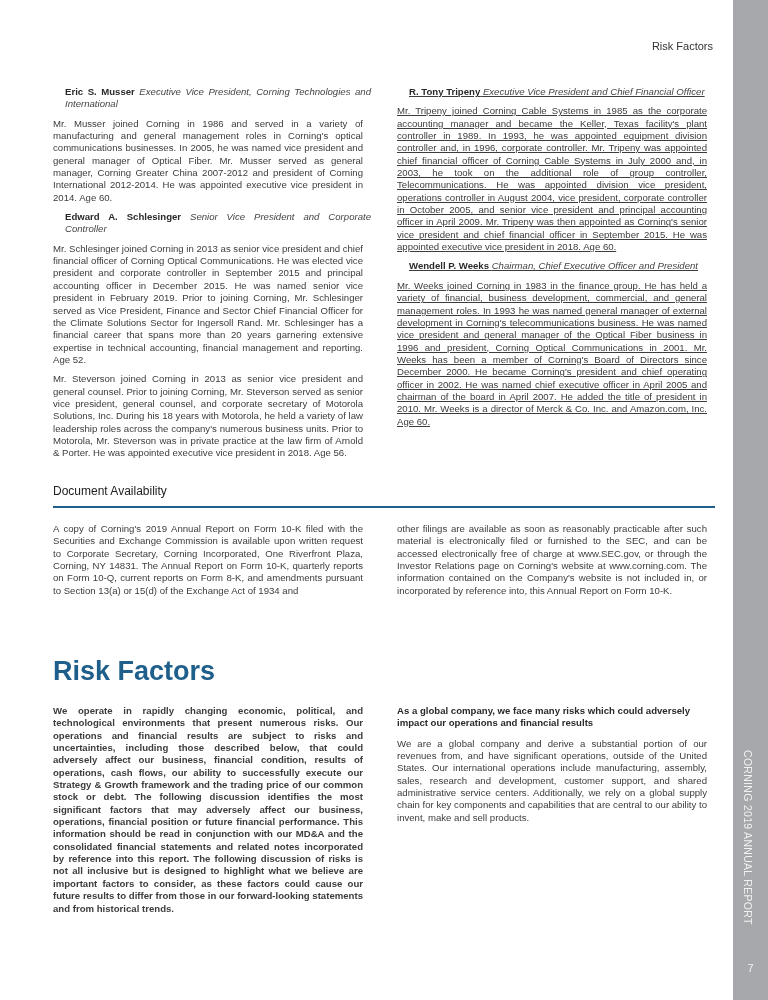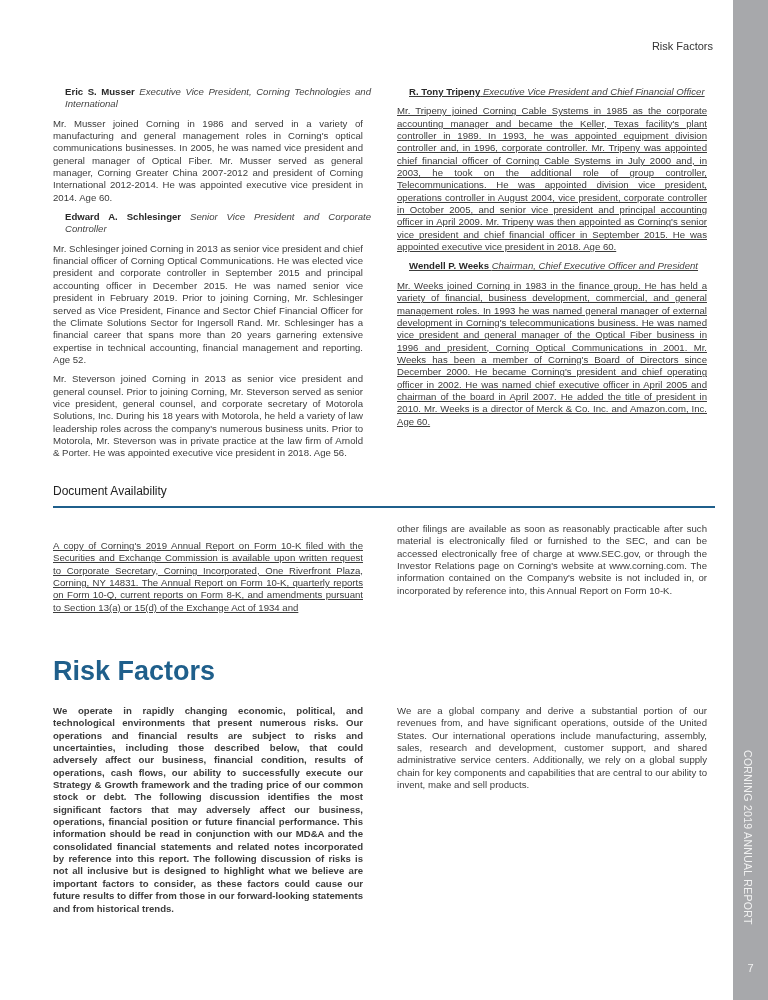--- a/index.html
+++ b/index.html
@@ -133,28 +133,29 @@
   <p class="bio-head">
     <b>Wendell P. Weeks</b>
     <i>Chairman, Chief Executive Officer and President</i>
   </p>
   <p>Mr. Weeks joined Corning in 1983 in the finance group. He has held a variety of financial, business development, commercial, and general management roles. In 1993 he was named general manager of external development in Corning's telecommunications business. He was named vice president and general manager of the Optical Fiber business in 1996 and president, Corning Optical Communications in 2001. Mr. Weeks has been a member of Corning's Board of Directors since December 2000. He became Corning's president and chief operating officer in 2002. He was named chief executive officer in April 2005 and chairman of the board in April 2007. He added the title of president in 2010. Mr. Weeks is a director of Merck &amp; Co. Inc. and Amazon.com, Inc. Age 60.</p>
 </div>
 
 <h2 class="section-heading">Document Availability</h2>
 <div class="section-rule"></div>
 
-<div class="col col-left" style="top:540px;text-decoration:underline;">
+<div class="col col-left" style="top:523px;">
   <p>A copy of Corning's 2019 Annual Report on Form 10-K filed with the Securities and Exchange Commission is available upon written request to Corporate Secretary, Corning Incorporated, One Riverfront Plaza, Corning, NY 14831. The Annual Report on Form 10-K, quarterly reports on Form 10-Q, current reports on Form 8-K, and amendments pursuant to Section 13(a) or 15(d) of the Exchange Act of 1934 and</p>
 </div>
 <div class="col col-right" style="top:523px;">
   <p><span>other filings are available as soon as reasonably practicable after such material is electronically filed or furnished to the SEC, and can be accessed electronically free of charge at </span><span class="link">www.SEC.gov</span><span>, or through the Investor Relations page on Corning's website at </span><span>www.corning.com</span><span>. The information contained on the Company's website is not included in, or incorporated by reference into, this Annual Report on Form 10-K.</span></p>
 </div>
 
 <h1 class="risk-title">Risk Factors</h1>
 
 <div class="col col-left" style="top:705px;font-weight:bold;">
   <p>We operate in rapidly changing economic, political, and technological environments that present numerous risks. Our operations and financial results are subject to risks and uncertainties, including those described below, that could adversely affect our business, financial condition, results of operations, cash flows, our ability to successfully execute our Strategy &amp; Growth framework and the trading price of our common stock or debt. The following discussion identifies the most significant factors that may adversely affect our business, operations, financial position or future financial performance. This information should be read in conjunction with our MD&amp;A and the consolidated financial statements and related notes incorporated by reference into this report. The following discussion of risks is not all inclusive but is designed to highlight what we believe are important factors to consider, as these factors could cause our future results to differ from those in our forward-looking statements and from historical trends.</p>
 </div>
 
 <div class="col col-right" style="top:705px;">
+  <p class="subhead">As a global company, we face many risks which could adversely impact our operations and financial results</p>
   <p>We are a global company and derive a substantial portion of our revenues from, and have significant operations, outside of the United States. Our international operations include manufacturing, assembly, sales, research and development, customer support, and shared administrative service centers. Additionally, we rely on a global supply chain for key components and capabilities that are central to our ability to invent, make and sell products.</p>
 </div>
 
 </body></html>

